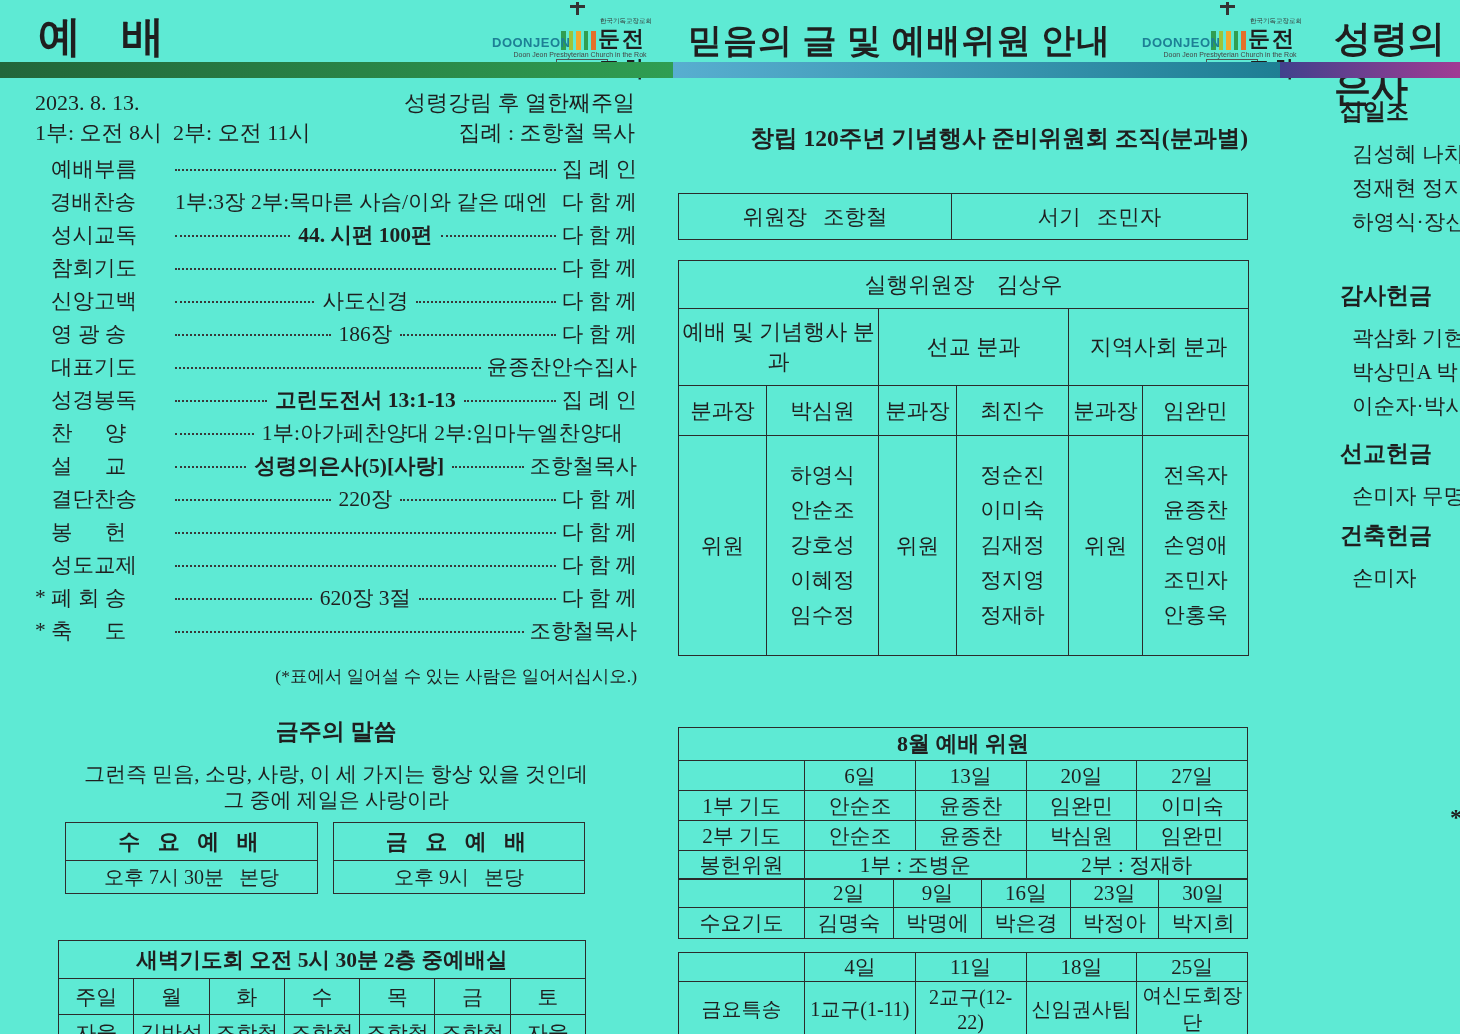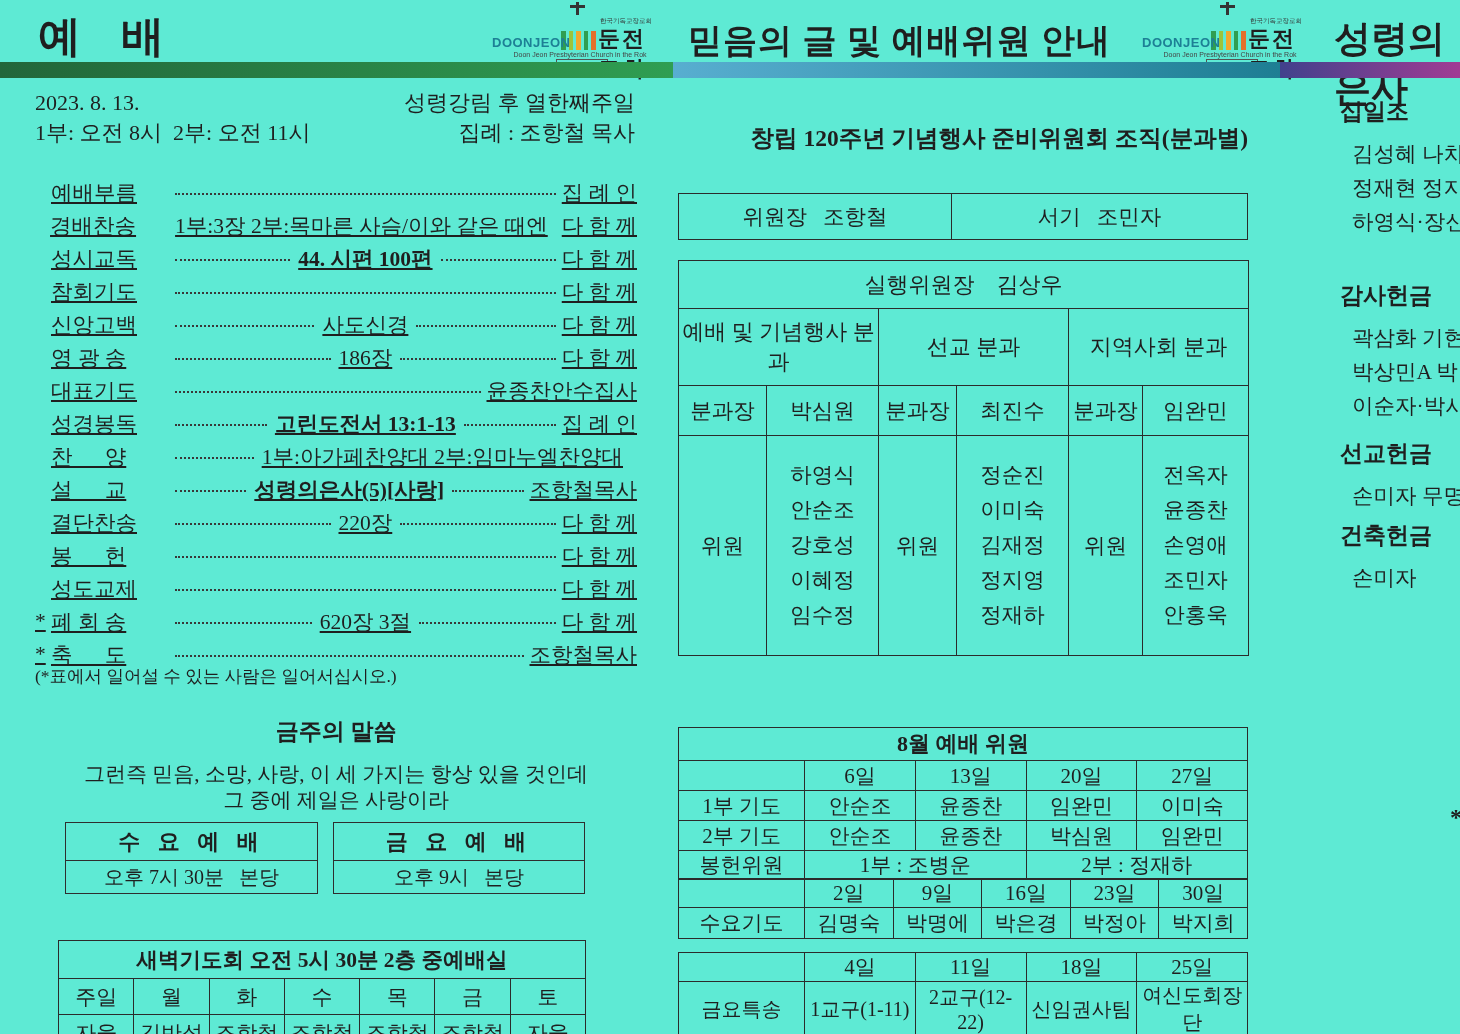--- a/index.html
+++ b/index.html
@@ -30,30 +30,30 @@
   .lg-bars i { width:4.5px; height:19px; display:block; }
   .lg-doonjeon { position:absolute; left:0; top:33px; width:66px; text-align:right;
                  font:bold 13px "Liberation Sans",sans-serif; color:#1d7f95; letter-spacing:.5px; }
   .lg-tiny-top { position:absolute; left:108px; top:15px; font:6.5px "Liberation Sans",sans-serif; color:#333; }
   .lg-korname { position:absolute; left:106px; top:22px; font-size:22px; font-weight:bold; letter-spacing:2px; }
   .lg-caption { position:absolute; left:0; top:49px; width:100%; text-align:center;
                 font:7px "Liberation Sans",sans-serif; color:#444; white-space:nowrap; }
   
   .dateblock { position:absolute; left:35px; top:88px; width:600px; font-size:22px; }
   .dateblock .dl { display:flex; justify-content:space-between; line-height:30px; white-space:pre; }
-  .order { position:absolute; left:35px; top:176px; width:602px;text-decoration:underline; }
+  .order { position:absolute; left:35px; top:152px; width:602px; }
   .row { display:flex; align-items:center; height:33px; font-size:21.5px; }
   .star { width:16px; white-space:pre; }
   .lbl { width:118px; white-space:pre; }
   .mid { flex:1; display:flex; align-items:center; margin:0 6px; }
   .dots { flex:1; height:0; border-bottom:2.4px dotted #383838; transform:translateY(1px); }
   .ctr { padding:0 8px; white-space:pre; }
   .b { font-weight:bold; }
   .rgt { white-space:pre; text-align:right; }
-  .footnote { position:absolute; left:35px; top:664px; width:602px; text-align:left; font-size:17.5px; }
+  .footnote { position:absolute; left:35px; top:664px; width:602px; text-align:right; font-size:17.5px; }
   .verse { position:absolute; left:35px; top:716px; width:602px; text-align:center; }
   .verse .vt { font-size:23px; font-weight:bold; margin-bottom:14px; }
   .verse .vl { font-size:21px; line-height:26px; }
   .svcbox { position:absolute; top:822px; border:1.7px solid #2e2e2e; background:transparent; }
   .svcbox .bt { height:38px; line-height:38px; text-align:center; font-size:22px; font-weight:bold;
                 letter-spacing:6px; border-bottom:1.7px solid #2e2e2e; }
   .svcbox .bc { height:32px; line-height:32px; text-align:center; font-size:20px; white-space:pre; }
   .box-wed { left:65px;  width:253px; height:72px; }
   .box-fri { left:333px; width:252px; height:72px; }
   table { border-collapse:collapse; }

